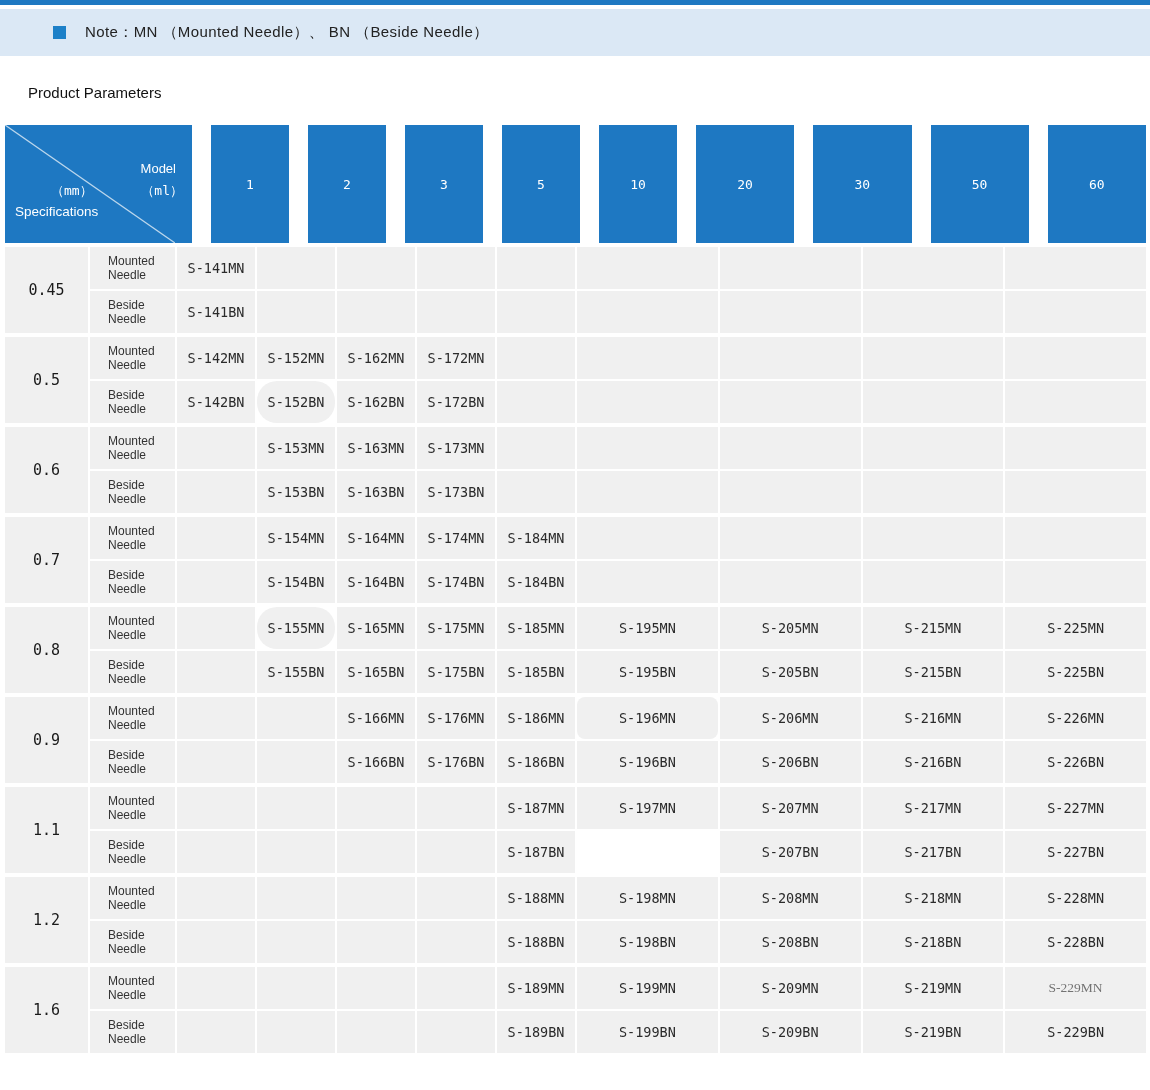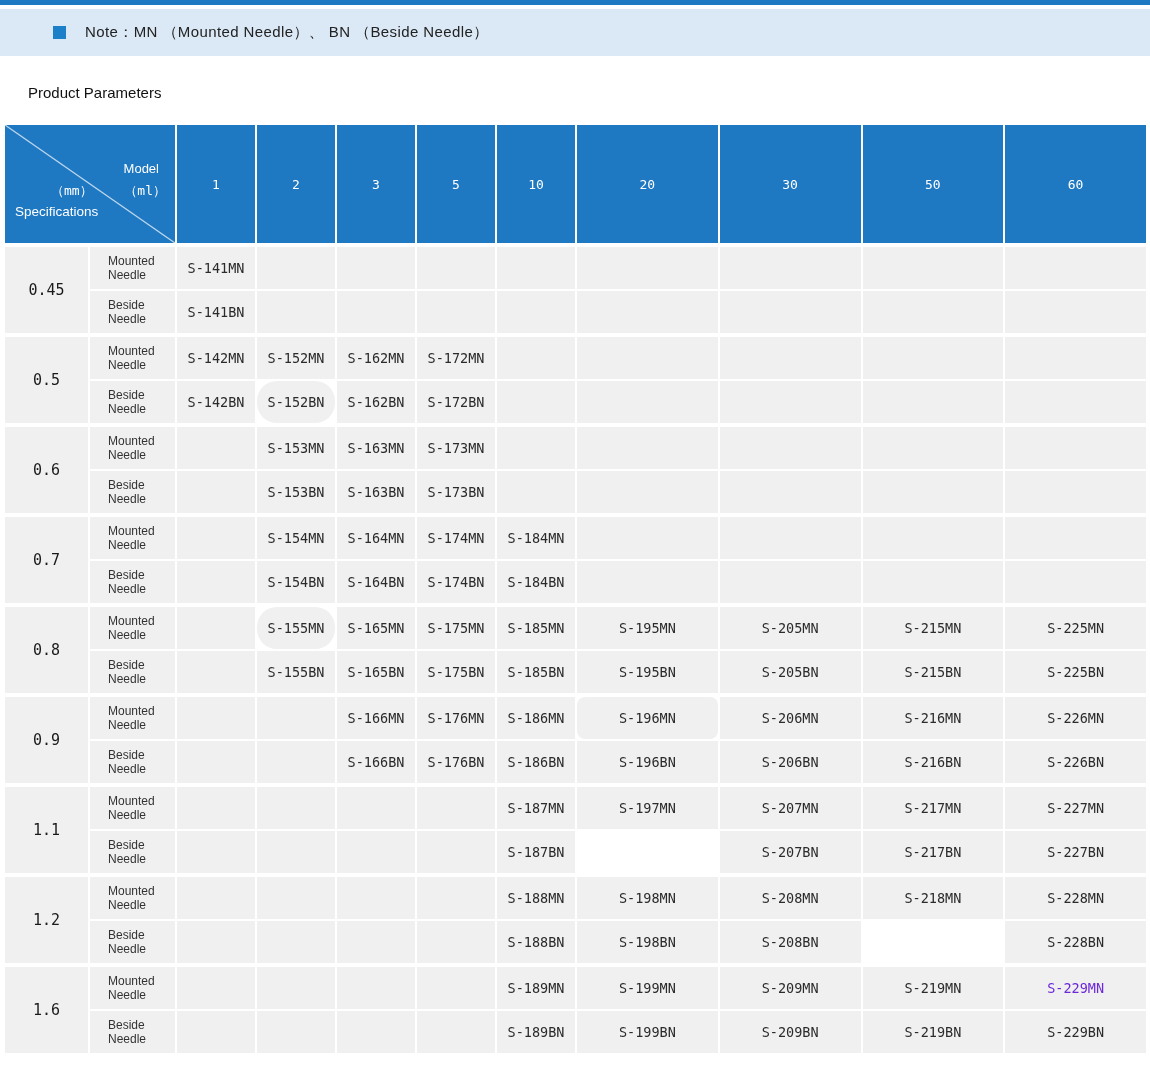--- a/index.html
+++ b/index.html
@@ -14,21 +14,21 @@
     display:flex; align-items:center; padding-left:53px; box-sizing:border-box;
   }
   .note-square { width:13px; height:13px; background:#1c80c8; margin-right:19px; flex:0 0 auto; }
   .note-text { font-size:15px; color:#222; letter-spacing:0.4px; }
   .section-title { margin:29px 0 0 28px; font-size:15px; color:#111; line-height:16px; }
 
   .table-wrap { margin:24px 0 0 5px; width:1141px; }
   .grid-row {
     display:grid;
     grid-template-columns:83px 85px repeat(5, 78px) repeat(4, 1fr);
-    column-gap:2px;
+    column-gap:19px;
   }
   .header-row { height:118px; margin-bottom:4px; }
   .header-cell {
     background:#1e78c2; color:#fff;
     display:flex; align-items:center; justify-content:center;
     font-family:"DejaVu Sans Mono", monospace; font-size:13px;
   }
   .corner-cell { grid-column:1 / 3; position:relative; background:#1e78c2; color:#fff; overflow:hidden; }
   .corner-cell svg { position:absolute; left:0; top:0; }
   .c-model { position:absolute; right:16px; top:36px; font-size:13px; }
@@ -293,36 +293,37 @@
         <div class="cell type-cell" style="grid-area: 2 / 2;">
           <span>Beside Needle</span>
         </div>
         <div class="cell model-cell" style="grid-area: 2 / 3;"></div>
         <div class="cell model-cell" style="grid-area: 2 / 4;"></div>
         <div class="cell model-cell" style="grid-area: 2 / 5;"></div>
         <div class="cell model-cell" style="grid-area: 2 / 6;"></div>
         <div class="cell model-cell" style="grid-area: 2 / 7;">S-188BN</div>
         <div class="cell model-cell" style="grid-area: 2 / 8;">S-198BN</div>
         <div class="cell model-cell" style="grid-area: 2 / 9;">S-208BN</div>
+        <div class="cell model-cell" style="grid-area: 2 / 10;">S-218BN</div>
         <div class="cell model-cell" style="grid-area: 2 / 11;">S-228BN</div>
       </div>
       <div class="group">
         <div class="cell spec-cell">1.6</div>
         <div class="cell type-cell" style="grid-area: 1 / 2;">
           <span>Mounted Needle</span>
         </div>
         <div class="cell model-cell" style="grid-area: 1 / 3;"></div>
         <div class="cell model-cell" style="grid-area: 1 / 4;"></div>
         <div class="cell model-cell" style="grid-area: 1 / 5;"></div>
         <div class="cell model-cell" style="grid-area: 1 / 6;"></div>
         <div class="cell model-cell" style="grid-area: 1 / 7;">S-189MN</div>
         <div class="cell model-cell" style="grid-area: 1 / 8; text-align: center;">S-199MN</div>
         <div class="cell model-cell" style="grid-area: 1 / 9;">S-209MN</div>
         <div class="cell model-cell" style="grid-area: 1 / 10;">S-219MN</div>
-        <div class="cell model-cell" style="grid-area: 1 / 11; color: #6d28d9;">S-229MN</div>
+        <div class="cell model-cell" style="grid-area: 1 / 11; color: #737373; font-family: Liberation Serif, serif;">S-229MN</div>
         <div class="cell type-cell" style="grid-area: 2 / 2;">
           <span>Beside Needle</span>
         </div>
         <div class="cell model-cell" style="grid-area: 2 / 3;"></div>
         <div class="cell model-cell" style="grid-area: 2 / 4;"></div>
         <div class="cell model-cell" style="grid-area: 2 / 5;"></div>
         <div class="cell model-cell" style="grid-area: 2 / 6;"></div>
         <div class="cell model-cell" style="grid-area: 2 / 7;">S-189BN</div>
         <div class="cell model-cell" style="grid-area: 2 / 8;">S-199BN</div>
         <div class="cell model-cell" style="grid-area: 2 / 9;">S-209BN</div>

